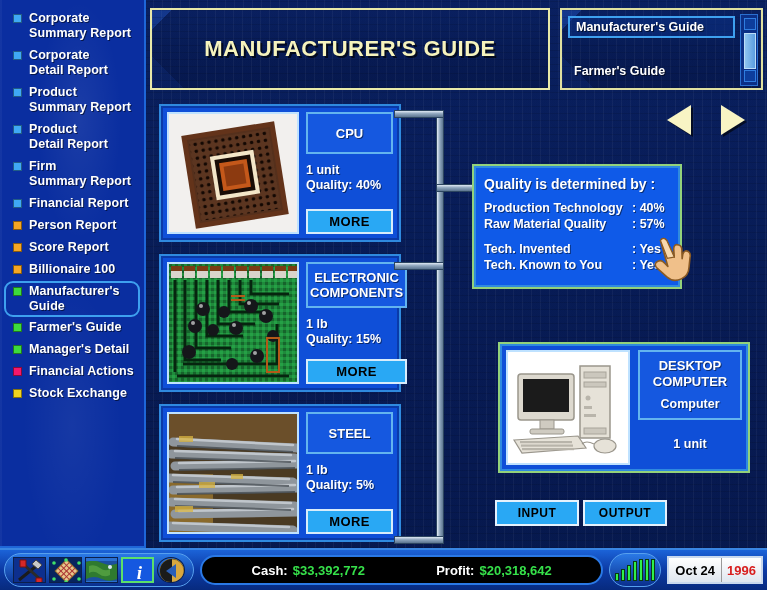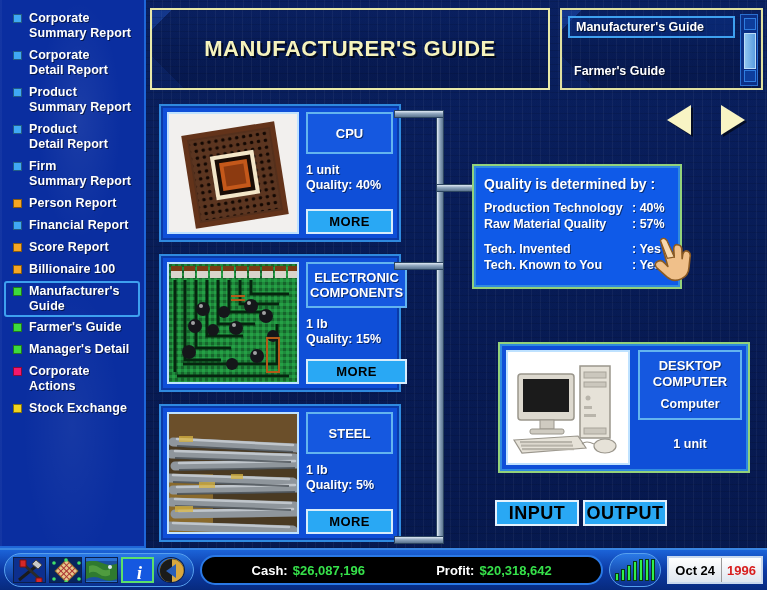--- a/index.html
+++ b/index.html
@@ -44,21 +44,21 @@
     display:flex; align-items:flex-start; gap:7px;
     padding:3px 4px 3px 9px;
     margin:0 4px 1px 4px;
     line-height:15px;
     cursor:pointer;
     position:relative;
   }
   .sb-item.sel{
     border:2px solid #3ea0ef;
     padding:1px 2px 1px 7px;
-    border-radius:3px;
+    border-radius:9px;
     margin-bottom:0;
   }
   .sb-bullet{
     width:9px; height:9px; flex:0 0 9px; margin-top:3px;
     border:1px solid rgba(0,0,0,.45);
   }
   .sb-label{
     color:#ffffff; font-size:12.5px; font-weight:bold;
     letter-spacing:.1px;
     text-shadow:1px 1px 0 rgba(0,0,0,.55);
@@ -184,21 +184,21 @@
     background:#1558e0; border:2px solid #63b4ef; color:#fff; font-weight:bold;
     font-size:13px; padding:6px 2px; line-height:16px; text-shadow:1px 1px 0 rgba(0,0,0,.5);
   }
   .out-sub{ font-size:12.5px; margin-top:6px; }
   .out-qty{ color:#fff; font-weight:bold; font-size:12.5px; margin-top:auto; margin-bottom:14px;
             text-shadow:1px 1px 0 rgba(0,0,0,.5);}
 
   .io-btn{
     position:absolute; width:84px; height:26px;
     background:#29a8f4; border:2px solid #e4f1fc;
-    color:#000; font-weight:bold; font-size:18px; letter-spacing:.5px;
+    color:#000; font-weight:bold; font-size:12px; letter-spacing:.5px;
     display:flex; align-items:center; justify-content:center; cursor:pointer;
   }
   #btn-input{ left:349px; top:404px; }
   #btn-output{ left:437px; top:404px; }
 
   
   #hand-cursor{ position:absolute; left:504px; top:136px; width:44px; height:62px; }
 
   
   #statusbar{
@@ -262,26 +262,26 @@
           <span class="sb-bullet" style="background: rgb(63, 169, 245);"></span>
           <span class="sb-label">Product
 Detail Report</span>
         </div>
         <div class="sb-item">
           <span class="sb-bullet" style="background: rgb(63, 169, 245);"></span>
           <span class="sb-label">Firm
 Summary Report</span>
         </div>
         <div class="sb-item">
+          <span class="sb-bullet" style="background: rgb(63, 169, 245);"></span>
+          <span class="sb-label">Financial Report</span>
+        </div>
+        <div class="sb-item">
           <span class="sb-bullet" style="background: rgb(245, 166, 35);"></span>
           <span class="sb-label">Person Report</span>
-        </div>
-        <div class="sb-item">
-          <span class="sb-bullet" style="background: rgb(63, 169, 245);"></span>
-          <span class="sb-label">Financial Report</span>
         </div>
         <div class="sb-item">
           <span class="sb-bullet" style="background: rgb(245, 166, 35);"></span>
           <span class="sb-label">Score Report</span>
         </div>
         <div class="sb-item">
           <span class="sb-bullet" style="background: rgb(245, 166, 35);"></span>
           <span class="sb-label">Billionaire 100</span>
         </div>
         <div class="sb-item sel">
@@ -292,21 +292,21 @@
         <div class="sb-item">
           <span class="sb-bullet" style="background: rgb(61, 219, 61);"></span>
           <span class="sb-label">Farmer's Guide</span>
         </div>
         <div class="sb-item">
           <span class="sb-bullet" style="background: rgb(61, 219, 61);"></span>
           <span class="sb-label">Manager's Detail</span>
         </div>
         <div class="sb-item">
           <span class="sb-bullet" style="background: rgb(245, 23, 107);"></span>
-          <span class="sb-label">Corporate Actions</span>
+          <span class="sb-label">Financial Actions</span>
         </div>
         <div class="sb-item">
           <span class="sb-bullet" style="background: rgb(240, 212, 32);"></span>
           <span class="sb-label">Stock Exchange</span>
         </div>
       </div>
   </div>
 
   <div id="topbar">
 
@@ -659,21 +659,21 @@
           <circle cx="14" cy="13" r="12" fill="#d9a840" stroke="#8a6a1c"></circle>
           <path d="M14 1 a12 12 0 0 0 0 24 Z" fill="#1b1b1b"></path>
           <path d="M18 6 L8 13 L18 20 Z" fill="#2b5fb8"></path>
         </svg>
       </div>
     </div>
 
     <div class="money-pill">
       <div class="money-group">
         <span class="money-label">Cash:</span>
-        <span class="money-val">$26,087,196</span>
+        <span class="money-val">$33,392,772</span>
       </div>
       <div class="money-group">
         <span class="money-label">Profit:</span>
         <span class="money-val">$20,318,642</span>
       </div>
     </div>
 
     <div class="pill" id="bars-pill">
       <div class="bars" id="bars">
           <i style="height: 8px;"></i>

